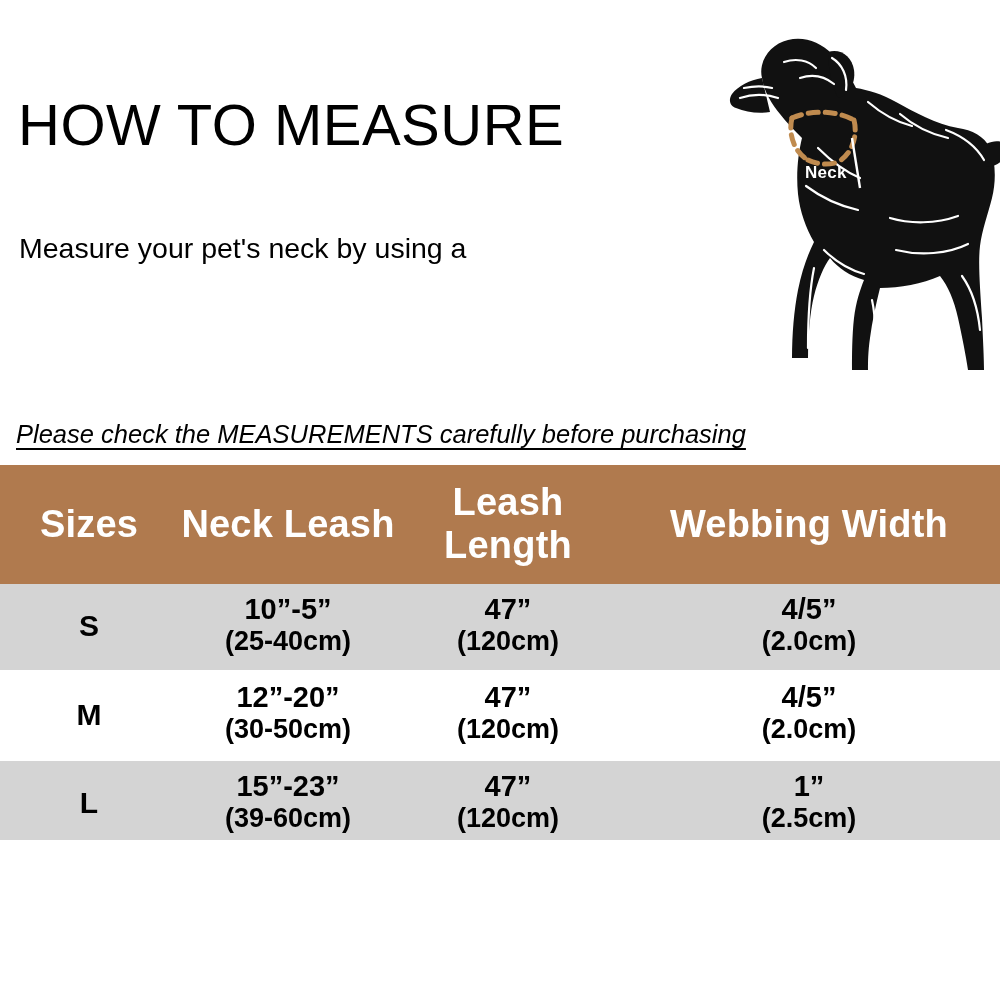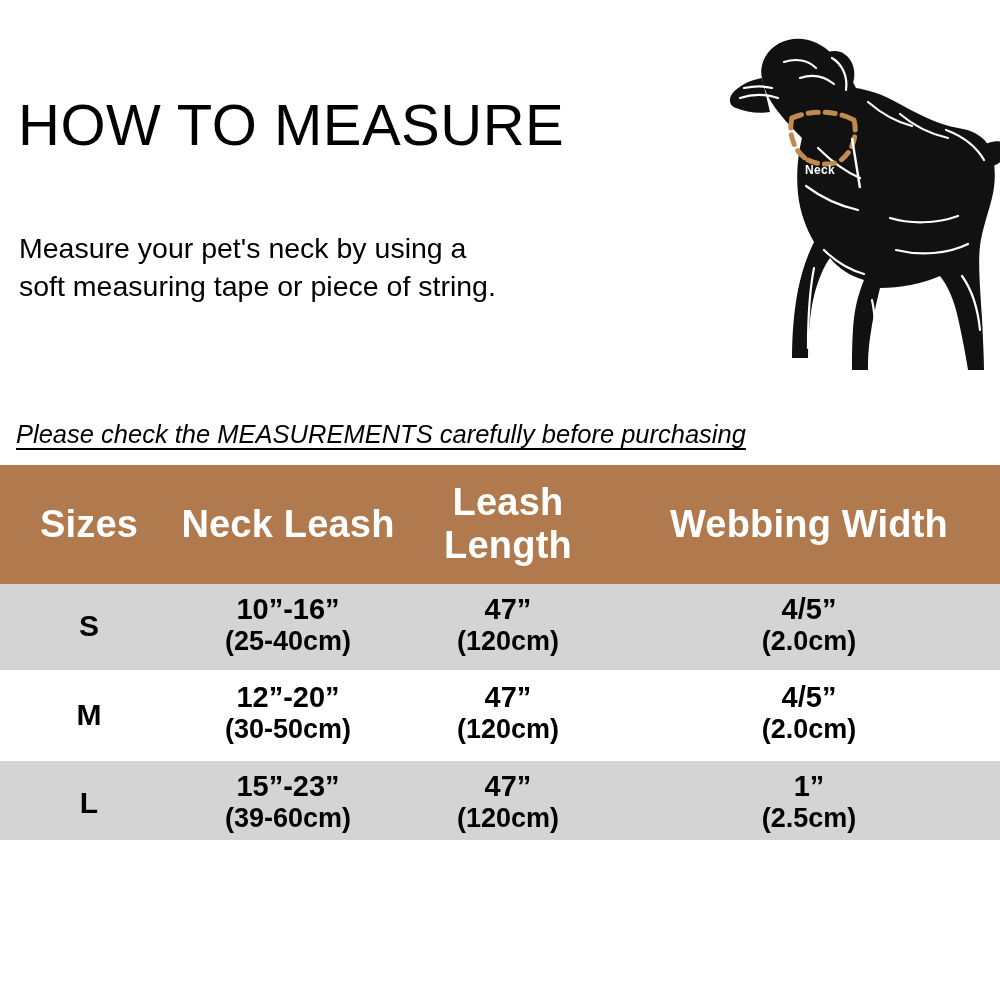--- a/index.html
+++ b/index.html
@@ -67,21 +67,21 @@
     top: 18px;
     width: 300px;
     height: 400px;
   }
   .dog-wrap svg { display: block; }
   .neck-label {
     position: absolute;
     left: 105px;
     top: 145px;
     color: #ffffff;
-    font-size: 12px;
+    font-size: 17px;
     font-weight: 700;
     letter-spacing: 0.3px;
   }
 
   
   .table {
     position: absolute;
     left: 0;
     top: 465px;
     width: 1000px;
@@ -141,21 +141,20 @@
 </style>
 </head>
 <body>
 
 <div class="page">
 
   <div class="title">HOW TO MEASURE</div>
 
   <div class="intro">
     <span class="intro-line">Measure your pet's neck by using a</span>
-    <span class="intro-line">soft measuring tape or piece of string.</span>
   </div>
 
   <div class="note">Please check the MEASUREMENTS carefully before purchasing</div>
 
   <div class="dog-wrap">
     <svg width="300" height="400" viewBox="0 0 300 400" xmlns="http://www.w3.org/2000/svg">
 
       <path fill="#111111" d="
         M 62 60
         C 58 44, 70 26, 88 22
@@ -236,21 +235,21 @@
         <th>Sizes</th>
         <th>Neck Leash</th>
         <th>Leash Length</th>
         <th>Webbing Width</th>
       </tr>
     </thead>
     <tbody>
       <tr class="row-odd">
         <td class="size-cell">S</td>
         <td>
-          <span class="val-main">10”-16”</span>
+          <span class="val-main">10”-5”</span>
           <span class="val-sub">(25-40cm)</span>
         </td>
         <td>
           <span class="val-main">47”</span>
           <span class="val-sub">(120cm)</span>
         </td>
         <td>
           <span class="val-main">4/5”</span>
           <span class="val-sub">(2.0cm)</span>
         </td>

